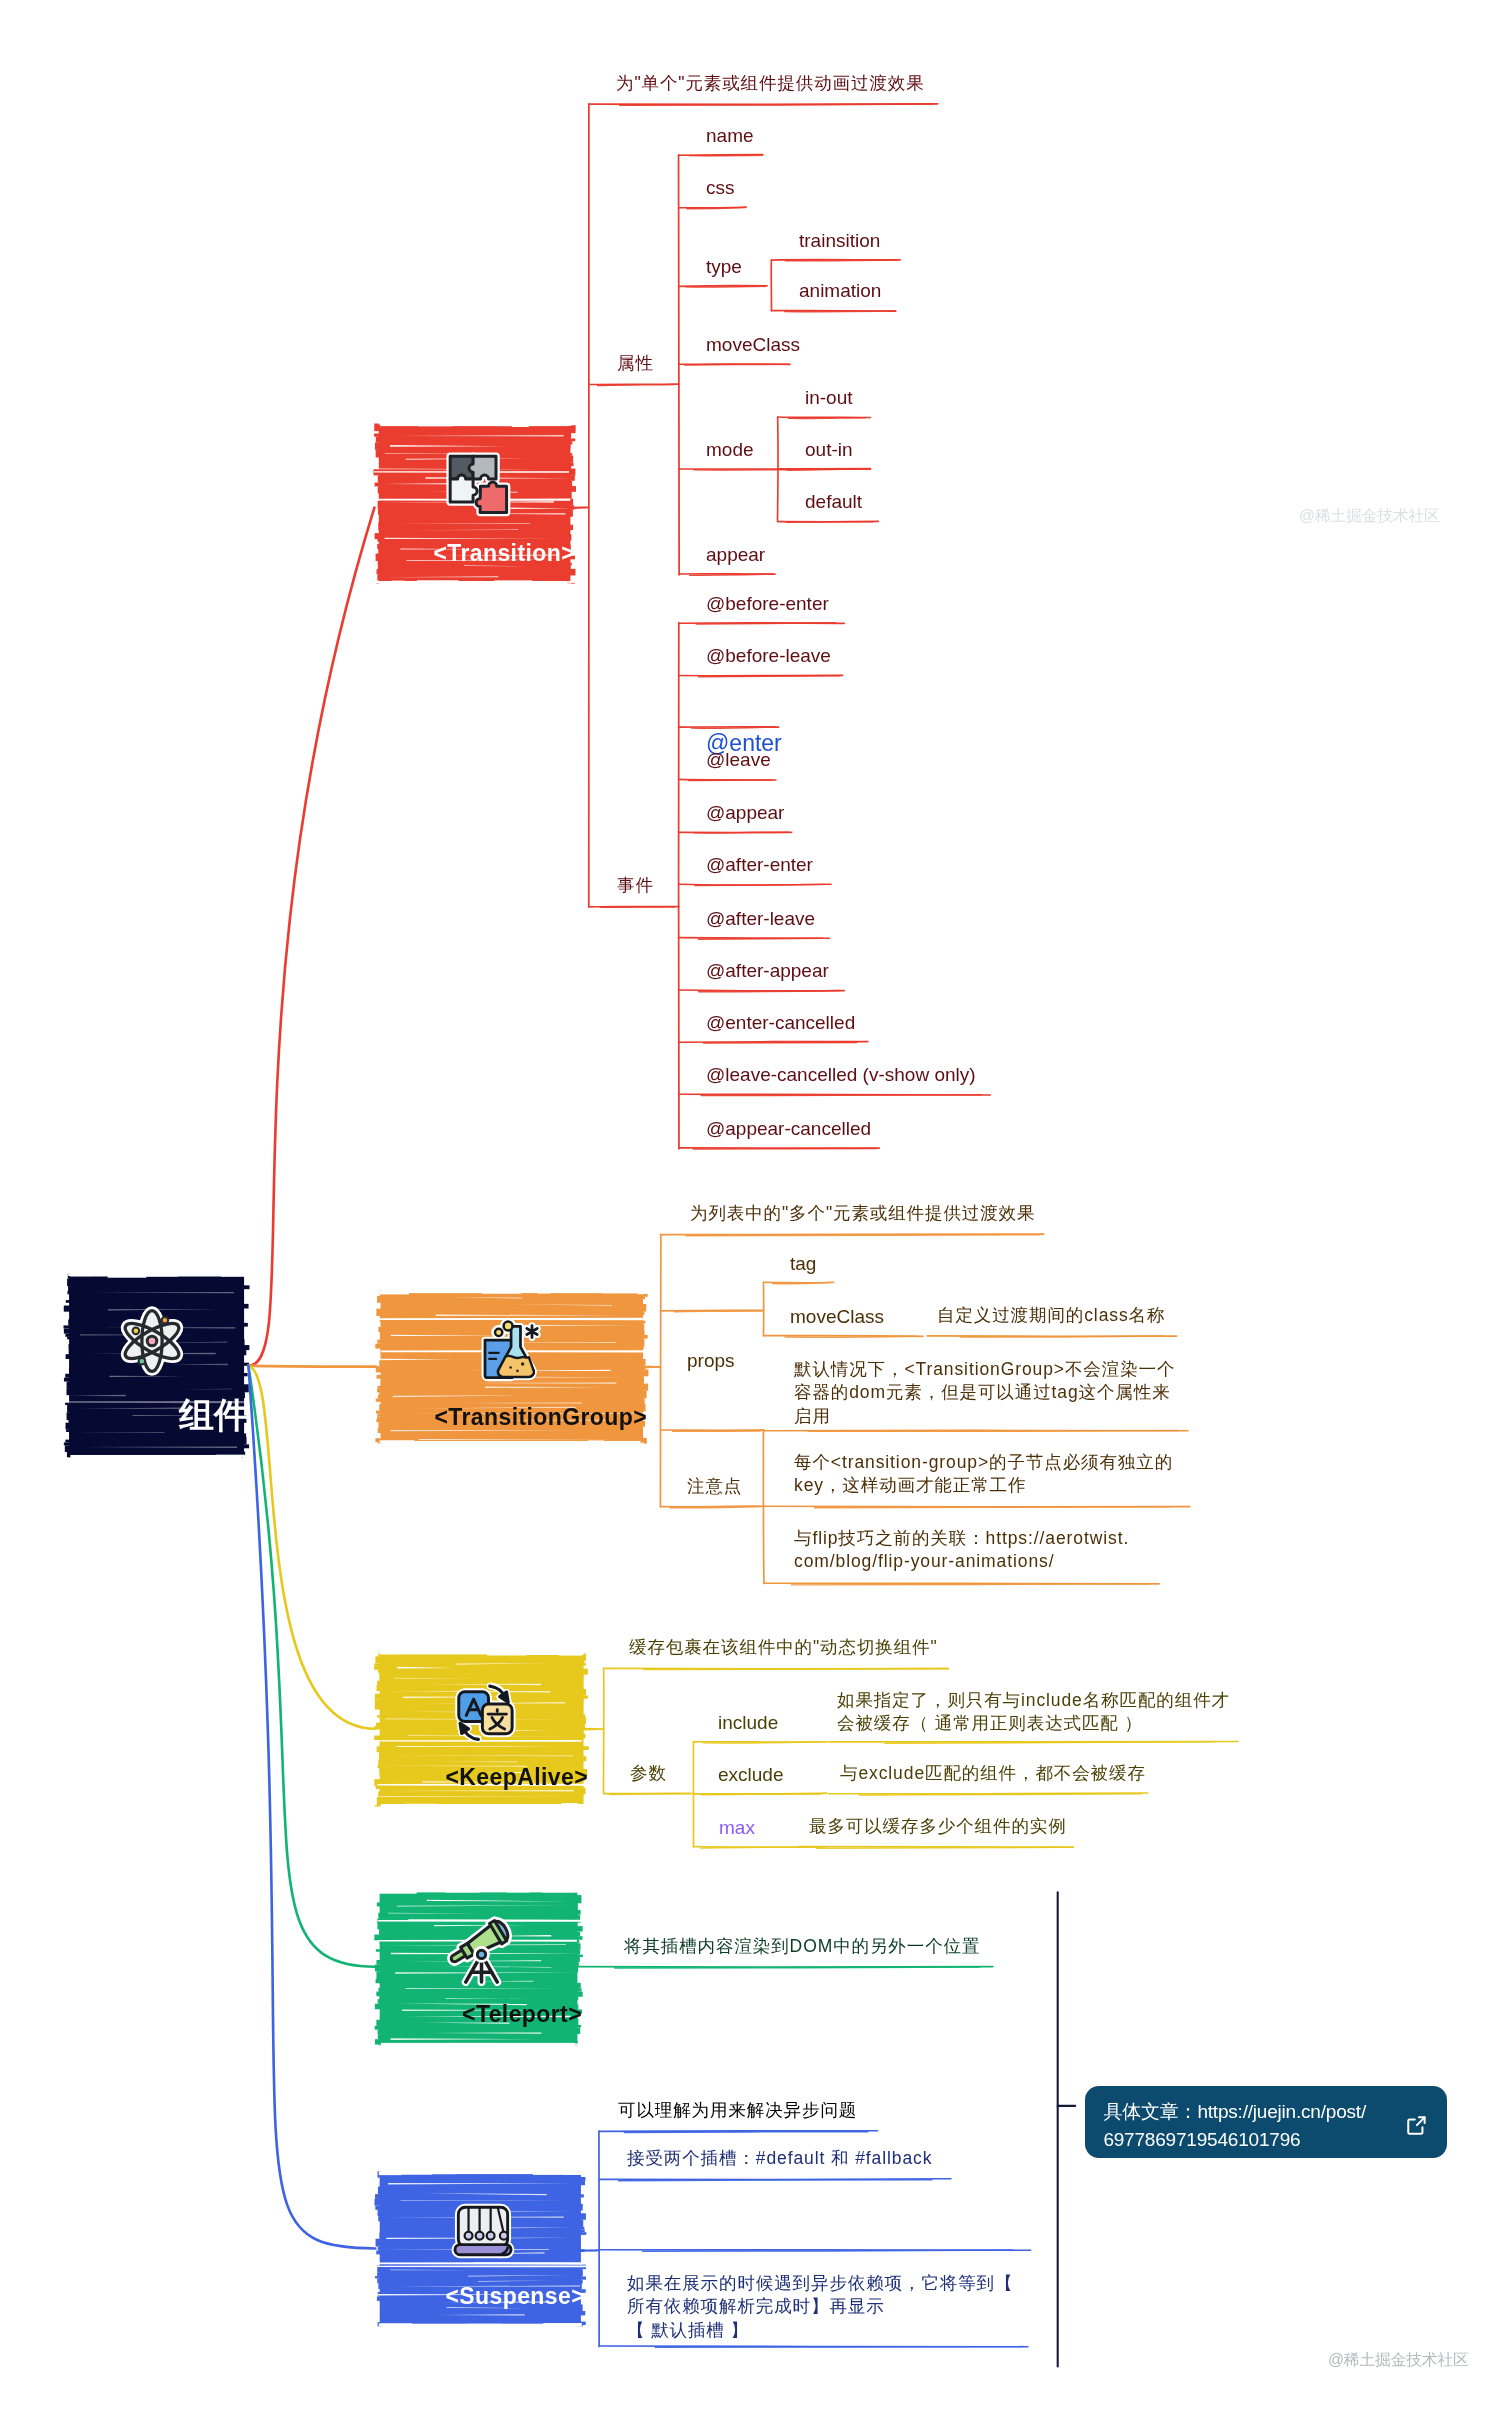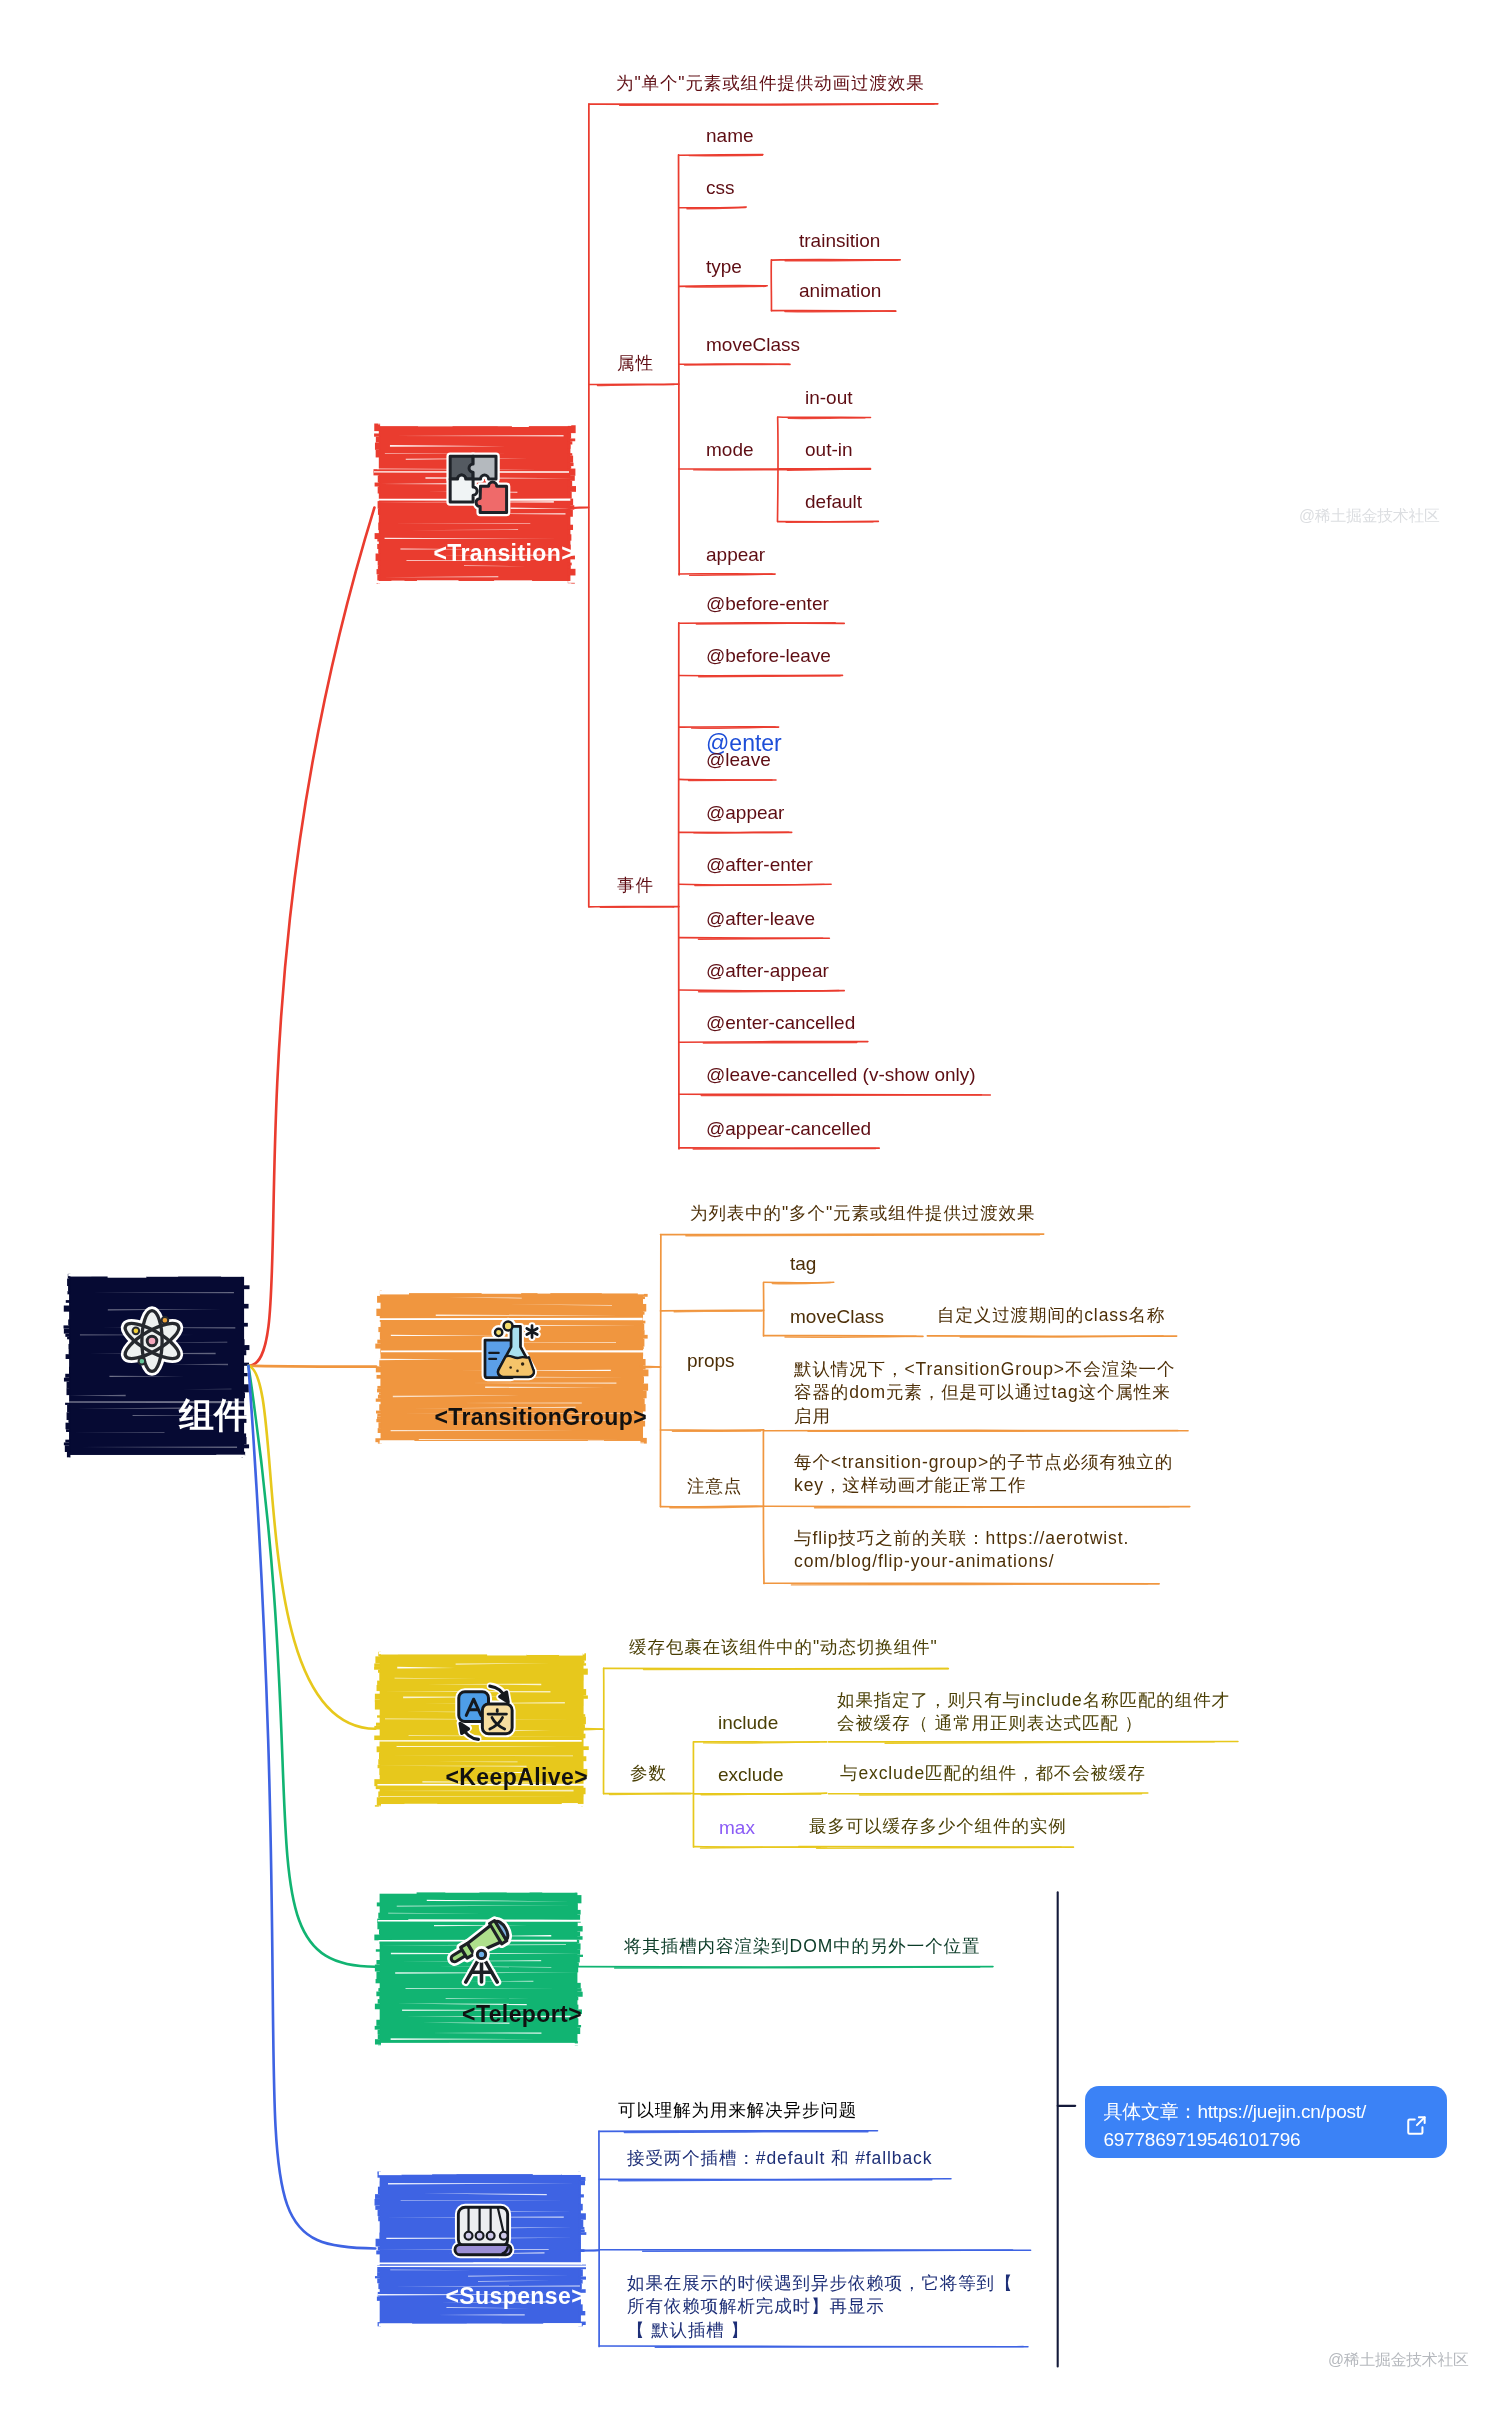--- a/index.html
+++ b/index.html
@@ -5,21 +5,21 @@
 <style>
 html,body{margin:0;padding:0;background:#ffffff;}
 body{width:1510px;height:2413px;position:relative;overflow:hidden;
  font-family:"Liberation Sans","DejaVu Sans",sans-serif;
  -webkit-font-smoothing:antialiased;-moz-osx-font-smoothing:grayscale;text-rendering:optimizeLegibility;}
 #stage{position:absolute;left:0;top:0;width:1510px;height:2413px;}
 svg#lines,svg#boxlayer{position:absolute;left:0;top:0;width:1510px;height:2413px;}
 .lbl{position:absolute;white-space:pre-wrap;font-weight:400;}
 .ntitle{position:absolute;text-align:right;font-weight:700;letter-spacing:0.4px;}
 .nicon{position:absolute;line-height:0;}
-#linkcard{position:absolute;border-radius:14px;background:#3b82f6;color:#fff;}
+#linkcard{position:absolute;border-radius:14px;background:#0c4a6e;color:#fff;}
 .wm{position:absolute;font-size:15.8px;letter-spacing:-0.2px;white-space:pre;}
 </style>
 </head>
 <body>
 
 <div id="stage">
  <svg id="boxlayer" viewBox="0 0 1726 2758" xmlns="http://www.w3.org/2000/svg">
       <g>
         <rect x="79.0" y="1459.0" width="200.0" height="204.0" fill="#060a33"></rect>
         <rect x="77.5" y="1456.0" width="3.0" height="5.4" fill="#060a33"></rect>

